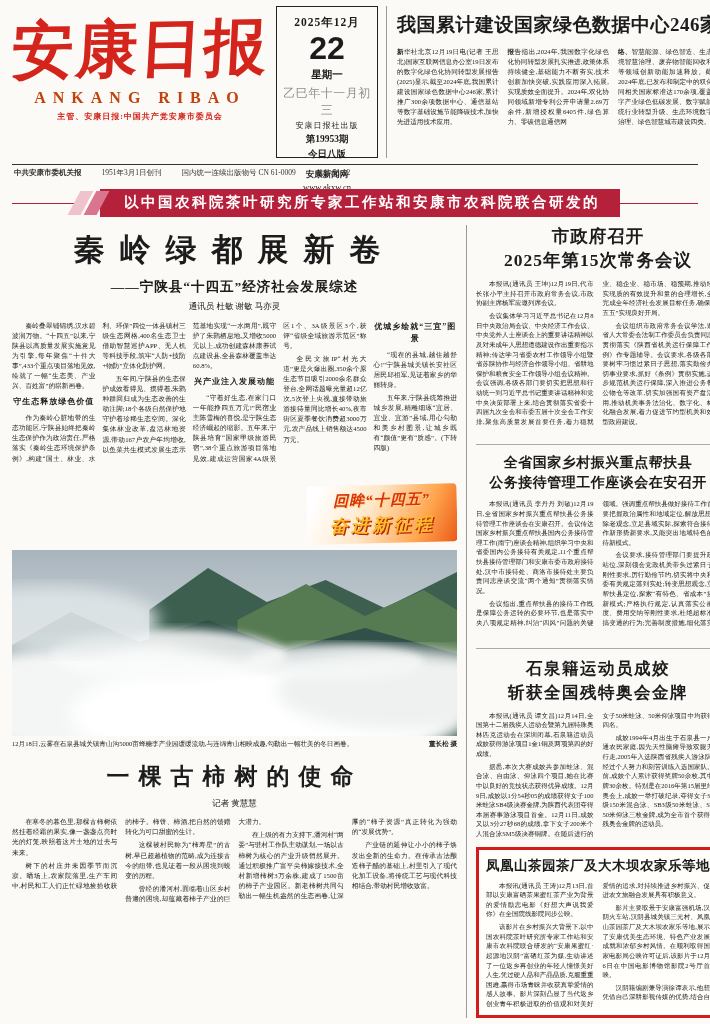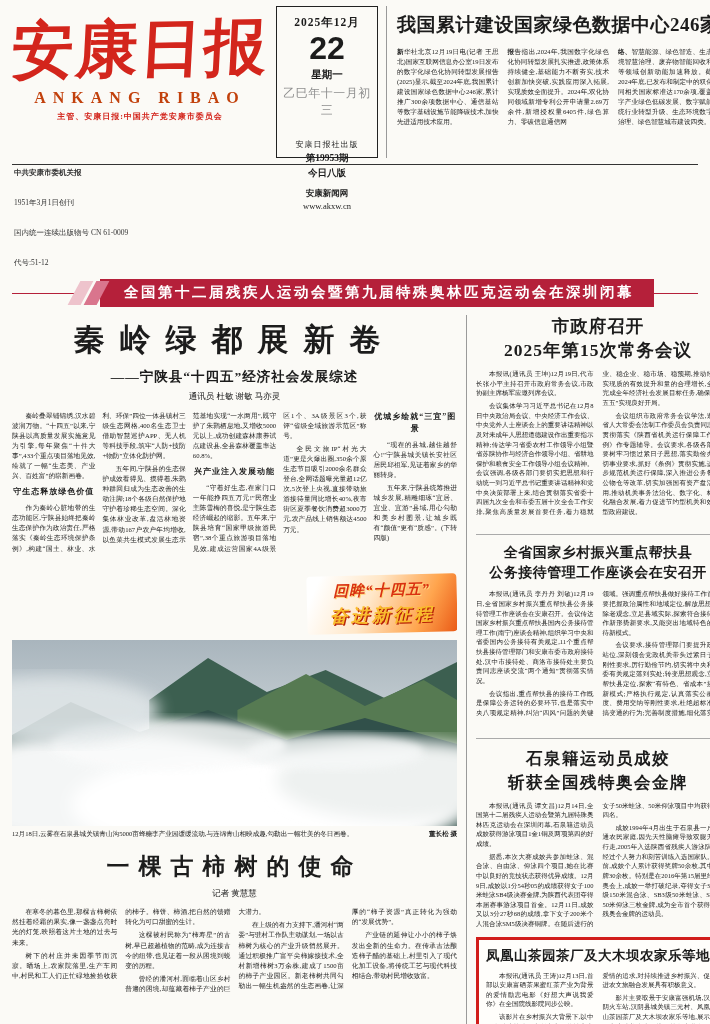--- a/index.html
+++ b/index.html
@@ -21,33 +21,33 @@
   .mast-pinyin { margin-top:8px; font-size:16px; font-weight:bold; color:#c2410c; letter-spacing:7px; }
   .mast-org { margin-top:4px; font-size:8px; font-weight:bold; color:#d3251c; letter-spacing:1px; }
   .date-box {
     flex:0 0 102px; margin-left:8px; border:1.5px solid #222; padding:8px 3px 6px 3px;
     text-align:center; height:152px;
   }
   .db-ym { font-size:11.5px; font-weight:bold; letter-spacing:1px; }
   .db-day { font-size:32px; font-weight:bold; line-height:1.15; font-family:"Liberation Sans",sans-serif; }
   .db-week { font-size:10.5px; font-weight:bold; margin-top:1px; }
   .db-lunar { font-size:12px; color:#8f8f8f; margin-top:3px; letter-spacing:0.5px; }
-  .db-pub { font-size:8px; margin-top:20px; letter-spacing:1px; }
+  .db-pub { font-size:8px; margin-top:1px; letter-spacing:1px; }
   .db-issue,.db-pages { font-size:9.5px; font-weight:bold; margin-top:2px; }
   .db-site { font-size:8.5px; font-weight:bold; margin-top:8px; }
   .db-url { font-size:8.5px; margin-top:1px; }
   .top-story { flex:1; margin-left:8px; padding-left:10px; border-left:1px solid #999; padding-top:6px; }
   .ts-headline { font-size:19px; font-weight:900; letter-spacing:0.5px; white-space:nowrap; }
   .ts-cols { display:flex; gap:9px; margin-top:9px; height:96px; overflow:hidden; }
   .ts-cols p { flex:1; font-size:6.6px; line-height:1.52; text-align:justify; }
   .ts-cols p::first-letter { font-weight:bold; }
   
   .info-line {
     margin-top:6px; border-top:1.5px solid #333; padding:3px 2px 2px 2px;
-    display:flex; gap:20px; font-size:7.5px; color:#333; flex-direction:column;
+    display:flex; gap:20px; font-size:7.5px; color:#333; align-items:center;
   }
   .info-line .b { font-weight:bold; }
   
   .banner-row { display:flex; align-items:center; margin:9px 0 7px 0; }
   .banner-line { border-top:1.2px solid #b5203a; }
   .bl-left { flex:0 0 62px; } .bl-right { flex:1; }
   .banner-deco { display:flex; margin-right:-6px; }
   .banner-deco span { display:block; width:13px; height:24px; transform:skewX(-28deg); margin-right:3px; }
   .deco1 { background:#eec3cc; } .deco2 { background:#d9758d; }
   .banner-bar {
@@ -153,21 +153,21 @@
     <span>国内统一连续出版物号 CN 61-0009</span>
     <span>代号:51-12</span>
   </div>
 
   <div class="banner-row">
     <div class="banner-line bl-left"></div>
     <div class="banner-deco">
         <span class="deco1"></span>
         <span class="deco2"></span>
       </div>
-    <div class="banner-bar">全国第十二届残疾人运动会暨第九届特殊奥林匹克运动会在深圳闭幕</div>
+    <div class="banner-bar">以中国农科院茶叶研究所专家工作站和安康市农科院联合研发的</div>
     <div class="banner-line bl-right"></div>
   </div>
 
   <div class="main-row">
 
     <div class="main-left">
       <div>
         <div class="ms-headline">秦岭绿都展新卷</div>
         <div class="ms-dek">——宁陕县“十四五”经济社会发展综述</div>
         <div class="ms-byline">通讯员 杜敏 谢敏 马亦灵</div>

